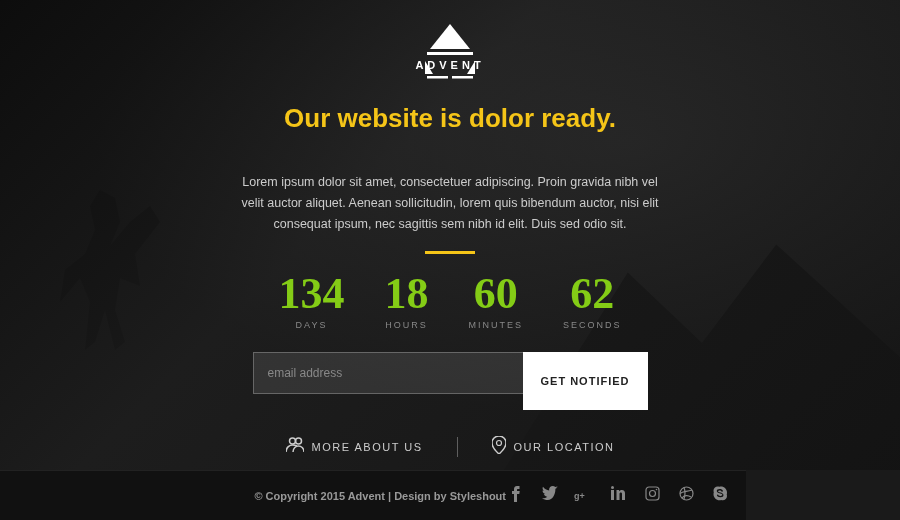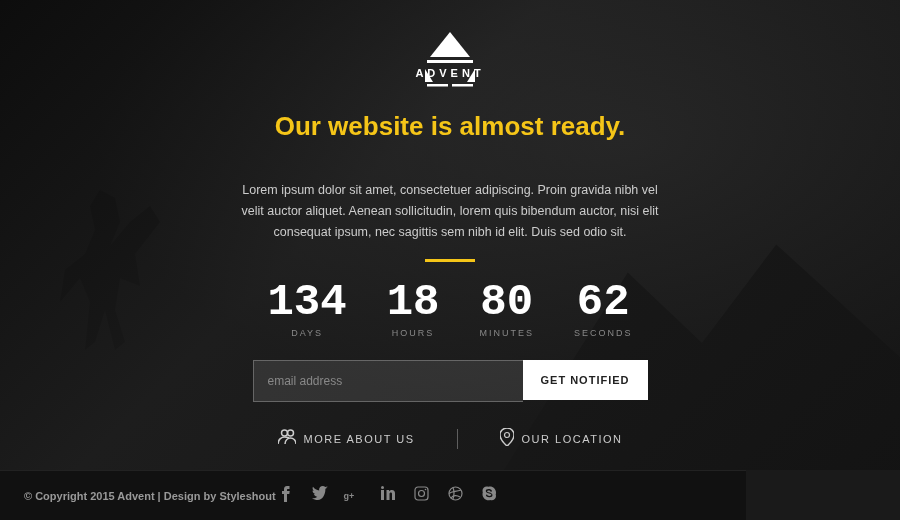--- a/index.html
+++ b/index.html
@@ -138,25 +138,25 @@
     }
 
     .countdown-item {
       display: flex;
       flex-direction: column;
       align-items: center;
       gap: 4px;
     }
 
     .countdown-number {
-      color: #ffffff;
+      color: #84cc16;
       font-size: 44px;
       font-weight: bold;
       line-height: 1;
-      font-family: Liberation Mono, monospace;
+      font-family: Liberation Serif, serif;
     }
 
     .countdown-label {
       color: #888;
       font-size: 9px;
       letter-spacing: 2px;
       text-transform: uppercase;
       text-align: right;
     }
 
@@ -177,37 +177,37 @@
       font-size: 12px;
       padding: 0 14px;
       outline: none;
     }
 
     .email-input::placeholder {
       color: #888;
     }
 
     .notify-btn {
-      height: 40px;
+      height: 58px;
       padding: 0 18px;
       background: white;
       color: #222;
       font-size: 11px;
       font-weight: bold;
       letter-spacing: 1px;
       border: none;
       cursor: pointer;
       white-space: nowrap;
     }
 
     
     .links-row {
       display: flex;
       align-items: center;
-      gap: 12px;
+      gap: 4px;
     }
 
     .link-item {
       display: flex;
       align-items: center;
       gap: 8px;
       color: #ccc;
       font-size: 11px;
       letter-spacing: 1.5px;
       text-transform: uppercase;
@@ -226,22 +226,22 @@
       color: #ccc;
     }
 
     
     .footer {
       width: 746px;
       height: 50px;
       background: #111;
       display: flex;
       align-items: center;
-      justify-content: flex-start;
-      padding: 0 24px;
+      justify-content: flex-end;
+      padding: 0 16px;
       border-top: 1px solid #222;
     }
 
     .footer-copy {
       color: #666;
       font-size: 11px;
     }
 
     .footer-copy span {
       color: #999;
@@ -283,37 +283,37 @@
 
           <polygon points="10,42 18,55 10,55" fill="white"></polygon>
           <polygon points="60,42 52,55 60,55" fill="white"></polygon>
 
           <rect x="12" y="57" width="21" height="2.5" fill="white"></rect>
           <rect x="37" y="57" width="21" height="2.5" fill="white"></rect>
         </svg>
       </div>
     </div>
 
-    <h1 class="main-heading">Our website is almost ready.</h1>
+    <h1 class="main-heading">Our website is dolor ready.</h1>
 
     <p class="description">Lorem ipsum dolor sit amet, consectetuer adipiscing. Proin gravida nibh vel velit auctor aliquet. Aenean sollicitudin, lorem quis bibendum auctor, nisi elit consequat ipsum, nec sagittis sem nibh id elit. Duis sed odio sit.</p>
 
     <div class="divider"></div>
 
     <div class="countdown">
       <div class="countdown-item">
         <span class="countdown-number">134</span>
         <span class="countdown-label">DAYS</span>
       </div>
       <div class="countdown-item">
         <span class="countdown-number">18</span>
         <span class="countdown-label">HOURS</span>
       </div>
       <div class="countdown-item">
-        <span class="countdown-number">80</span>
+        <span class="countdown-number">60</span>
         <span class="countdown-label">MINUTES</span>
       </div>
       <div class="countdown-item">
         <span class="countdown-number">62</span>
         <span class="countdown-label">SECONDS</span>
       </div>
     </div>
 
     <div class="email-form">
       <input class="email-input" type="email" placeholder="email address" style="">

